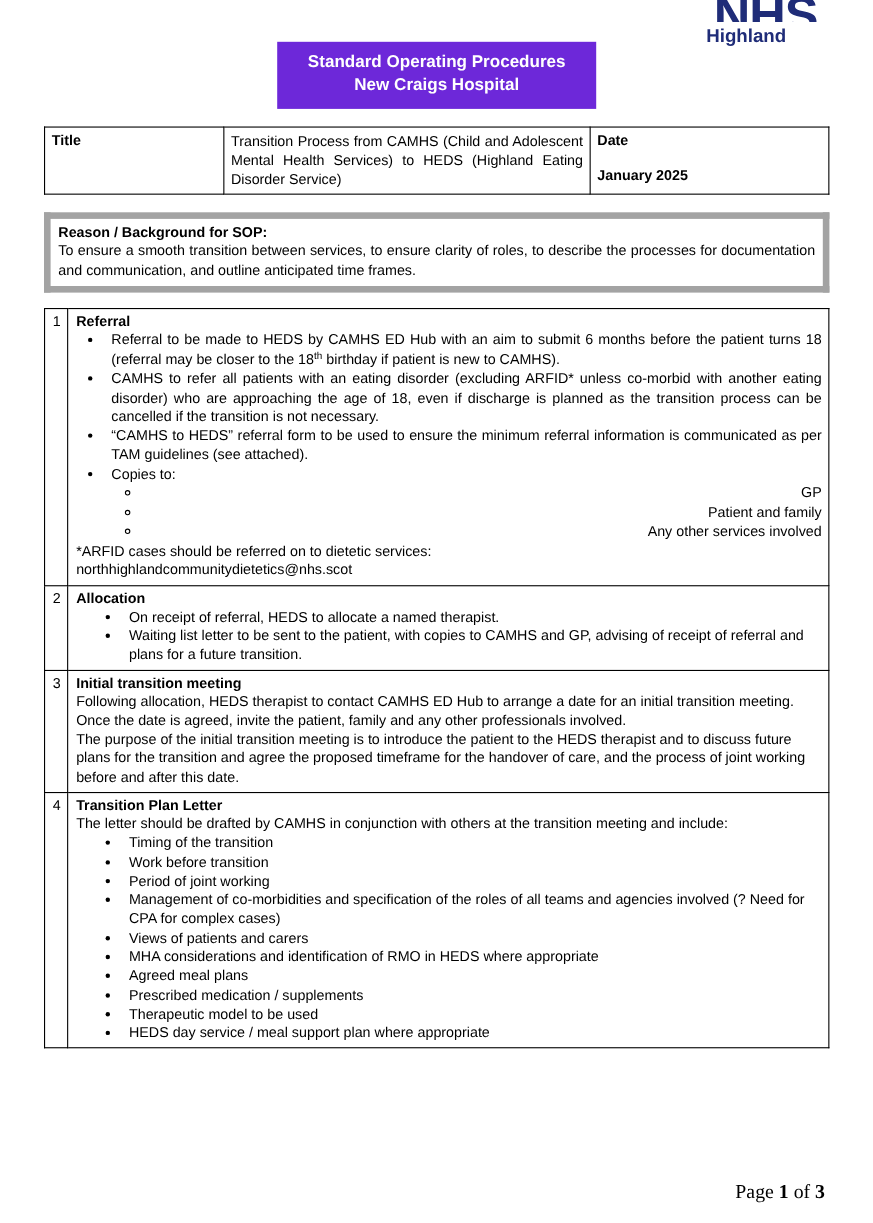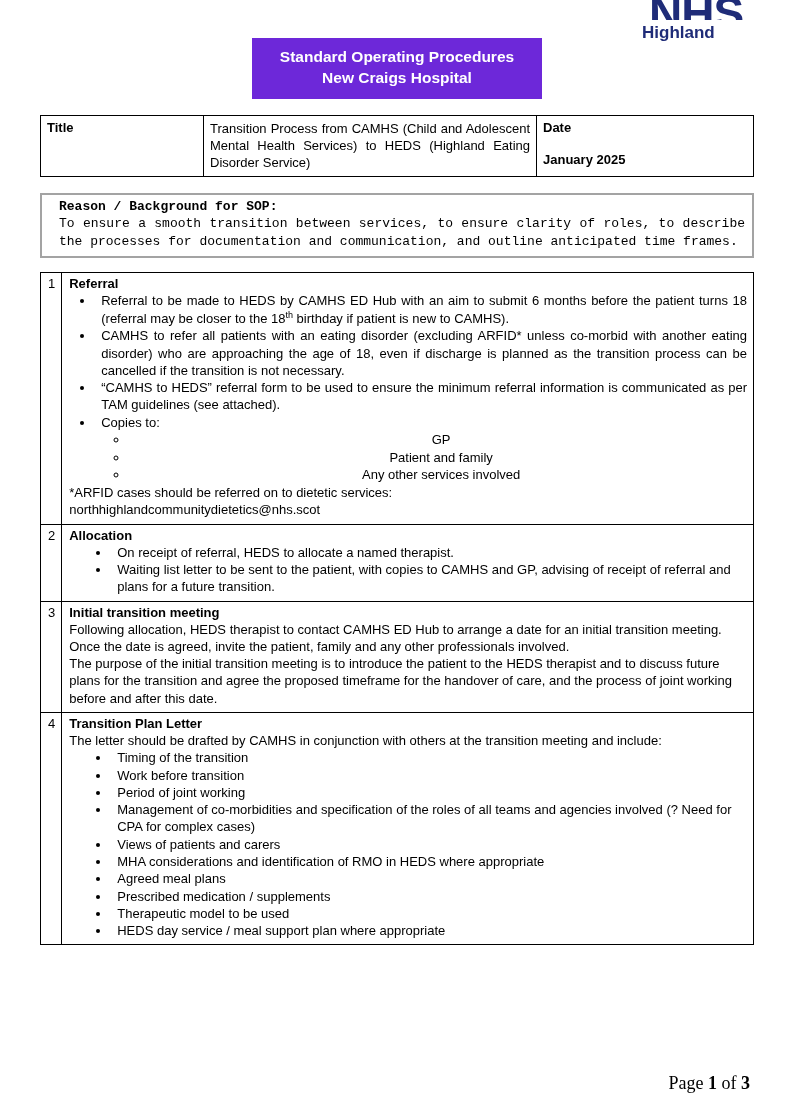--- a/index.html
+++ b/index.html
@@ -90,23 +90,22 @@
   .title-table .c-date { width: auto; }
   .title-table .c-date .dt-label { font-weight: bold; }
   .title-table .c-date .dt-value { font-weight: bold; margin-top: 17px; display: block; }
 
   
   .reason-table {
     margin-top: 16px;
     border: 1px solid #000;
   }
   .reason-table td {
-    border: 2px solid #a3a3a3;
-    padding: 4px 7px 6px 17px;
-    font-family: Liberation Mono, monospace;
+    border: 6px solid #a3a3a3;
+    padding: 4px 7px 6px 7px;
   }
   .reason-title { font-weight: bold; display: block; margin-bottom: 1px; }
   .reason-text { text-align: justify; line-height: 1.35; display: block; }
 
   
   .steps-table {
     margin-top: 14px;
     border: 1px solid #000;
   }
   .steps-table th, .steps-table td {
@@ -132,21 +131,21 @@
     margin-bottom: 0px;
     padding-left: 6px;
   }
   ul.b2 {
     margin: 0;
     padding-left: 28px;
     list-style-type: circle;
   }
   ul.b2 > li {
     line-height: 1.35;
-    text-align: center;
+    text-align: right;
     padding-left: 6px;
   }
   ul.b-indent {
     padding-left: 42px;
   }
   ul.b-indent > li { text-align: left; }
   .note { display: block; line-height: 1.35; }
   sup { font-size: 9px; vertical-align: super; }
 
   

